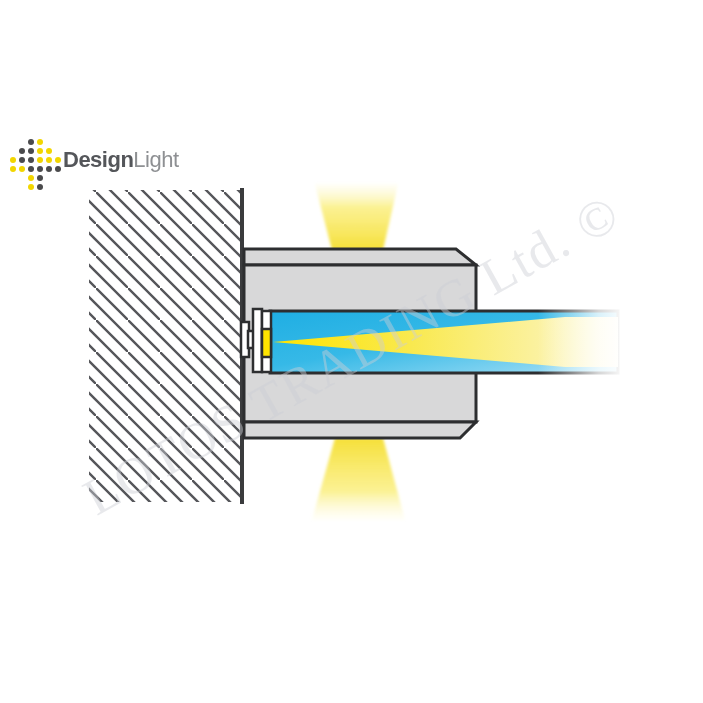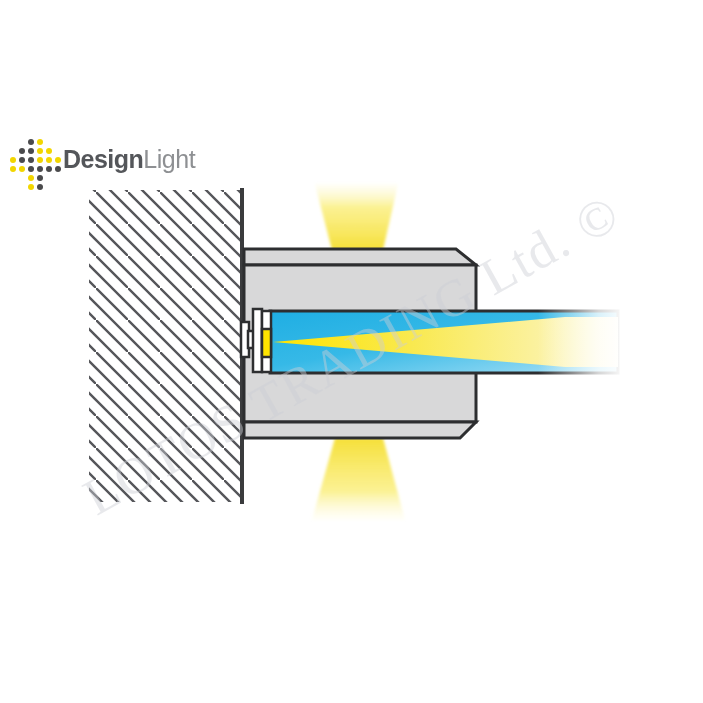--- a/index.html
+++ b/index.html
@@ -6,21 +6,21 @@
   body{
     width:703px;height:703px;position:relative;overflow:hidden;
     background:#ffffff;
     font-family:"Liberation Sans", sans-serif;
   }
   .logo{position:absolute;left:10px;top:138px;display:flex;align-items:center;}
   .logo-mark{position:absolute;left:0;top:1px;width:57px;height:54px;}
   .logo-mark .dot{position:absolute;width:6px;height:6px;border-radius:50%;}
   .logo-text{
     position:absolute;left:53px;top:8px;white-space:nowrap;
-    font-size:25px;letter-spacing:-0.5px;line-height:27px;
+    font-size:22px;letter-spacing:-0.5px;line-height:27px;
   }
   .logo-text .t1{font-weight:bold;}
   .logo-text .t2{font-weight:normal;}
   .watermark{
     position:absolute;left:27px;top:325px;width:650px;height:60px;
     text-align:center;
     font-family:"Liberation Serif", serif;
     font-size:52px;letter-spacing:2px;white-space:nowrap;
     color:rgba(205,206,212,0.45);
     transform:rotate(-29deg);

